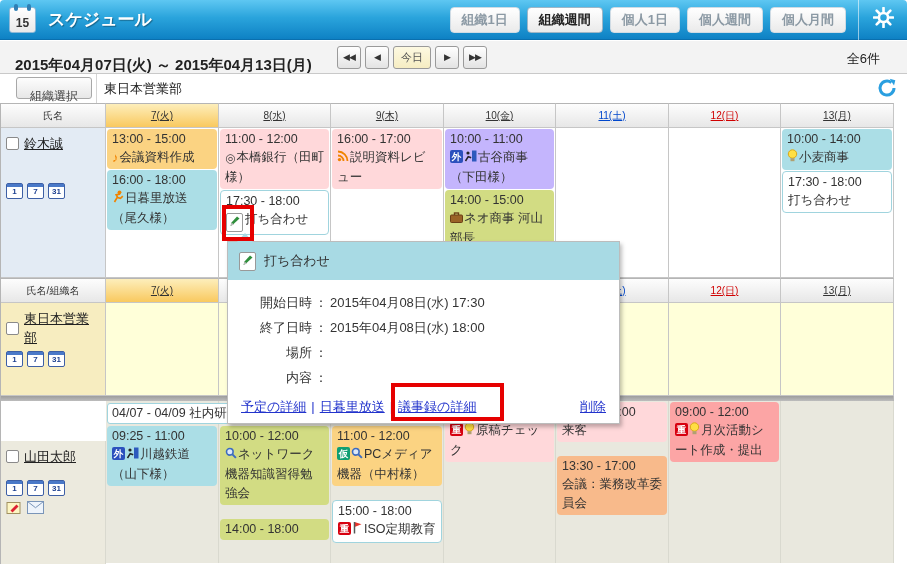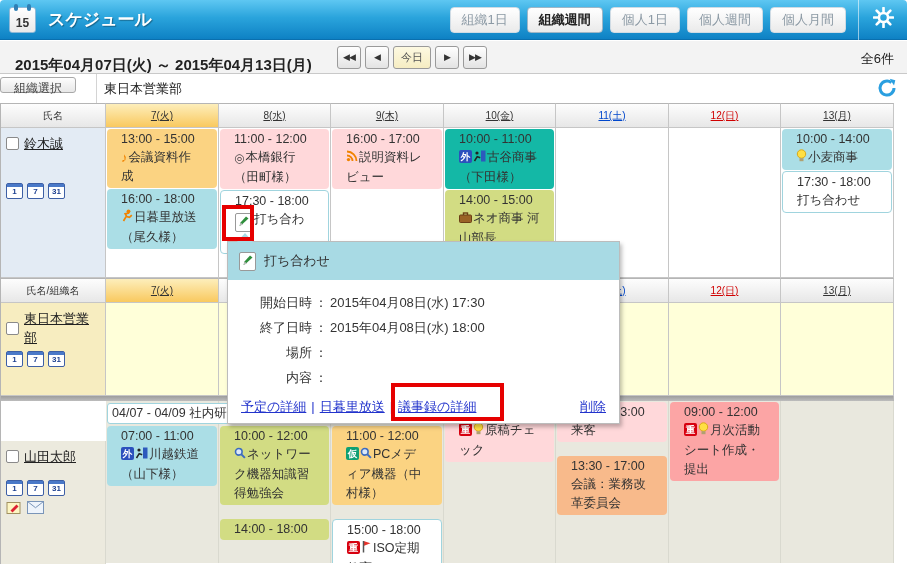--- a/index.html
+++ b/index.html
@@ -14,40 +14,40 @@
   .cal15 { width:27px; height:26px; background:linear-gradient(#ffffff,#e9e9e9); border:1px solid #8fb9d8;
     border-radius:3px; margin-left:9px; position:relative; text-align:center;
     font-size:12px; font-weight:bold; color:#333; line-height:30px; }
   .cal15::before, .cal15::after { content:""; position:absolute; top:-4px; width:4px; height:7px;
     background:#2f7fb4; border-radius:2px; }
   .cal15::before { left:4px; } .cal15::after { right:4px; }
   .app-title { color:#fff; font-size:17px; font-weight:bold; margin-left:12px;
     text-shadow:1px 1px 1px rgba(0,0,0,.35); }
   .view-btns { margin-left:auto; display:flex; gap:7px; align-items:center; margin-right:12px; }
   .view-btn { height:26px; padding:0 11px; background:linear-gradient(#ffffff,#eaeaea);
-    border:1px solid #cfdbe4; border-radius:4px; font-size:13px; color:#8b99a4; line-height:24px; cursor:pointer; }
+    border:1px solid #cfdbe4; border-radius:4px; font-size:13px; color:#8b99a4; line-height:24px; cursor:pointer;font-weight:bold; }
   .view-btn.active { color:#222; font-weight:bold; border-color:#9fb6c6; }
   .gear-wrap { width:49px; height:40px; border-left:1px solid rgba(255,255,255,.55);
     display:flex; align-items:center; justify-content:center; cursor:pointer; }
 
   
   .toolbar { position:absolute; left:0; top:41px; width:907px; height:33px; background:#f3f3f3;
     border-bottom:1px solid #c9c9c9; }
   .date-range { position:absolute; left:15px; top:15px; font-size:15px; font-weight:bold; color:#222; }
   .nav-btns { position:absolute; left:337px; top:5px; display:flex; gap:4px; }
   .nav-btn { min-width:24px; height:23px; background:linear-gradient(#fff,#e3e3e3);
     border:1px solid #9a9a9a; border-radius:3px; font-size:9px; color:#333; text-align:center;
     line-height:21px; cursor:pointer; letter-spacing:-1px; padding:0 3px; }
   .nav-btn.today { font-size:11px; letter-spacing:0; background:linear-gradient(#fdf9e2,#f6edc2);
     color:#555; padding:0 7px; }
-  .total-count { position:absolute; right:13px; top:9px; font-size:13px; color:#222; }
+  .total-count { position:absolute; right:27px; top:9px; font-size:13px; color:#222; }
 
   
   .org-bar { position:absolute; left:0; top:74px; width:907px; height:29px; background:#fff; }
-  .org-select-btn { position:absolute; left:0; top:3px; height:16px; padding:0 13px;
+  .org-select-btn { position:absolute; left:16px; top:3px; height:22px; padding:8px 13px;
     background:linear-gradient(#fdfdfd,#e7e7e7); border:1px solid #a8a8a8; border-radius:3px;
     font-size:12px; color:#444; line-height:20px; cursor:pointer; }
   .org-divider { position:absolute; left:96px; top:0; width:1px; height:29px; background:#d4d4d4; }
   .org-name { position:absolute; left:104px; top:6px; font-size:13px; color:#222; }
   .refresh-wrap { position:absolute; right:8px; top:4px; width:22px; height:22px; cursor:pointer; }
 
   
   #grid { position:absolute; left:0; top:103px; width:894px; border-left:1px solid #b5b5b5; }
   .g-row { display:flex; width:893px; }
   .g-cell { border-right:1px solid #c6c6c6; border-bottom:1px solid #c6c6c6; overflow:hidden; position:relative; }
@@ -71,21 +71,21 @@
   .member-link { font-size:13px; color:#222; text-decoration:underline; cursor:pointer; word-break:break-all; line-height:19px; }
   .tools { display:flex; gap:4px; padding:0 5px; flex-wrap:wrap; width:80px; }
   .sec-0 .tools { margin-top:30px; } .sec-1 .tools { margin-top:4px; } .sec-2 .tools { margin-top:14px; }
   .mini-cal { width:17px; height:16px; background:#fff; border:1px solid #3d5fa5; border-radius:2px;
     position:relative; font-size:8px; font-weight:bold; color:#1c3f8f; text-align:center; cursor:pointer; }
   .mini-cal::before { content:""; position:absolute; top:0; left:0; right:0; height:3px; background:#4a79c8; }
   .mini-cal span { position:relative; top:3px; }
   .tool-ico { cursor:pointer; }
 
   
-  .event { border-radius:4px; margin:1px; padding:1px 14px 2px; font-size:12.5px; color:#333; cursor:pointer; }
+  .event { border-radius:4px; margin:1px; padding:1px 5px 2px; font-size:12.5px; color:#333; cursor:pointer; }
   .event .time { line-height:18px; white-space:nowrap; min-height:18px; }
   .event .title { line-height:19px; word-break:break-all; }
   .event.outline { background:#fff; border:1px solid #a0d4de; }
   .sec-2 .event + .event { margin-top:14px; }
   .under-banner .event:first-child { margin-top:25px; }
   .badge { display:inline-block; width:13px; height:13px; border-radius:2px; color:#fff; font-size:9.5px;
     font-weight:bold; text-align:center; line-height:13px; vertical-align:1px; margin-right:1px; }
   .badge-out { background:#2b50bd; } .badge-important { background:#d7000f; } .badge-tentative { background:#0f9f73; }
   .glyph-ico { margin-right:1px; vertical-align:-1px; }
   .music { color:#f08300; font-weight:bold; font-size:13px; }
@@ -225,21 +225,21 @@
           <div class="g-cell body-cell" style="width: 113px;">
             <div class="event" style="background: rgb(255, 216, 218);">
               <div class="time">16:00 - 17:00</div>
               <div class="title"><span class="glyph-ico"><svg width="12" height="12">
                     <circle cx="2.5" cy="9.6" r="1.7" fill="#f08300"></circle>
                     <path d="M1 5.5A5.5 5.5 0 0 1 6.5 11M1 1.5A9.5 9.5 0 0 1 10.5 11" stroke="#f08300" stroke-width="1.8" fill="none"></path>
                   </svg></span><span>説明資料レビュー</span></div>
             </div>
           </div>
           <div class="g-cell body-cell" style="width: 112px;">
-            <div class="event" style="background: #14b8a6;">
+            <div class="event" style="background: #c4b5fd;">
               <div class="time">10:00 - 11:00</div>
               <div class="title"><span class="badge badge-out">外</span><span class="glyph-ico"><svg width="13" height="12">
                     <rect x="8" y="0.5" width="4.5" height="11" fill="#2d59bd"></rect>
                     <circle cx="4" cy="3" r="1.6" fill="#222"></circle>
                     <path d="M1.5 11L4.2 6.6l3 1.2" stroke="#222" stroke-width="1.5" fill="none"></path>
                   </svg></span><span>古谷商事（下田様）</span></div>
             </div>
             <div class="event" style="background: rgb(210, 220, 131);">
               <div class="time">14:00 - 15:00</div>
               <div class="title"><span class="glyph-ico"><svg width="13" height="11">
@@ -314,21 +314,21 @@
                   <path d="M4.5 10.5l6-6 2 2-6 6z" fill="#d23"></path>
                 </svg></span>
               <span class="tool-ico"><svg width="17" height="13">
                   <rect x="0.5" y="0.5" width="16" height="12" fill="#eef4fb" stroke="#7a95b8"></rect>
                   <path d="M0.5 0.5l8 6.2 8-6.2" fill="none" stroke="#7a95b8"></path>
                 </svg></span>
             </div>
           </div>
           <div class="g-cell body-cell under-banner" style="width: 113px;">
             <div class="event" style="background: rgb(171, 222, 230);">
-              <div class="time">07:00 - 11:00</div>
+              <div class="time">09:25 - 11:00</div>
               <div class="title"><span class="badge badge-out">外</span><span class="glyph-ico"><svg width="13" height="12">
                     <rect x="8" y="0.5" width="4.5" height="11" fill="#2d59bd"></rect>
                     <circle cx="4" cy="3" r="1.6" fill="#222"></circle>
                     <path d="M1.5 11L4.2 6.6l3 1.2" stroke="#222" stroke-width="1.5" fill="none"></path>
                   </svg></span><span>川越鉄道（山下様）</span></div>
             </div>
           </div>
           <div class="g-cell body-cell under-banner" style="width: 112px;">
             <div class="event" style="background: rgb(210, 220, 131);">
               <div class="time">10:00 - 12:00</div>

